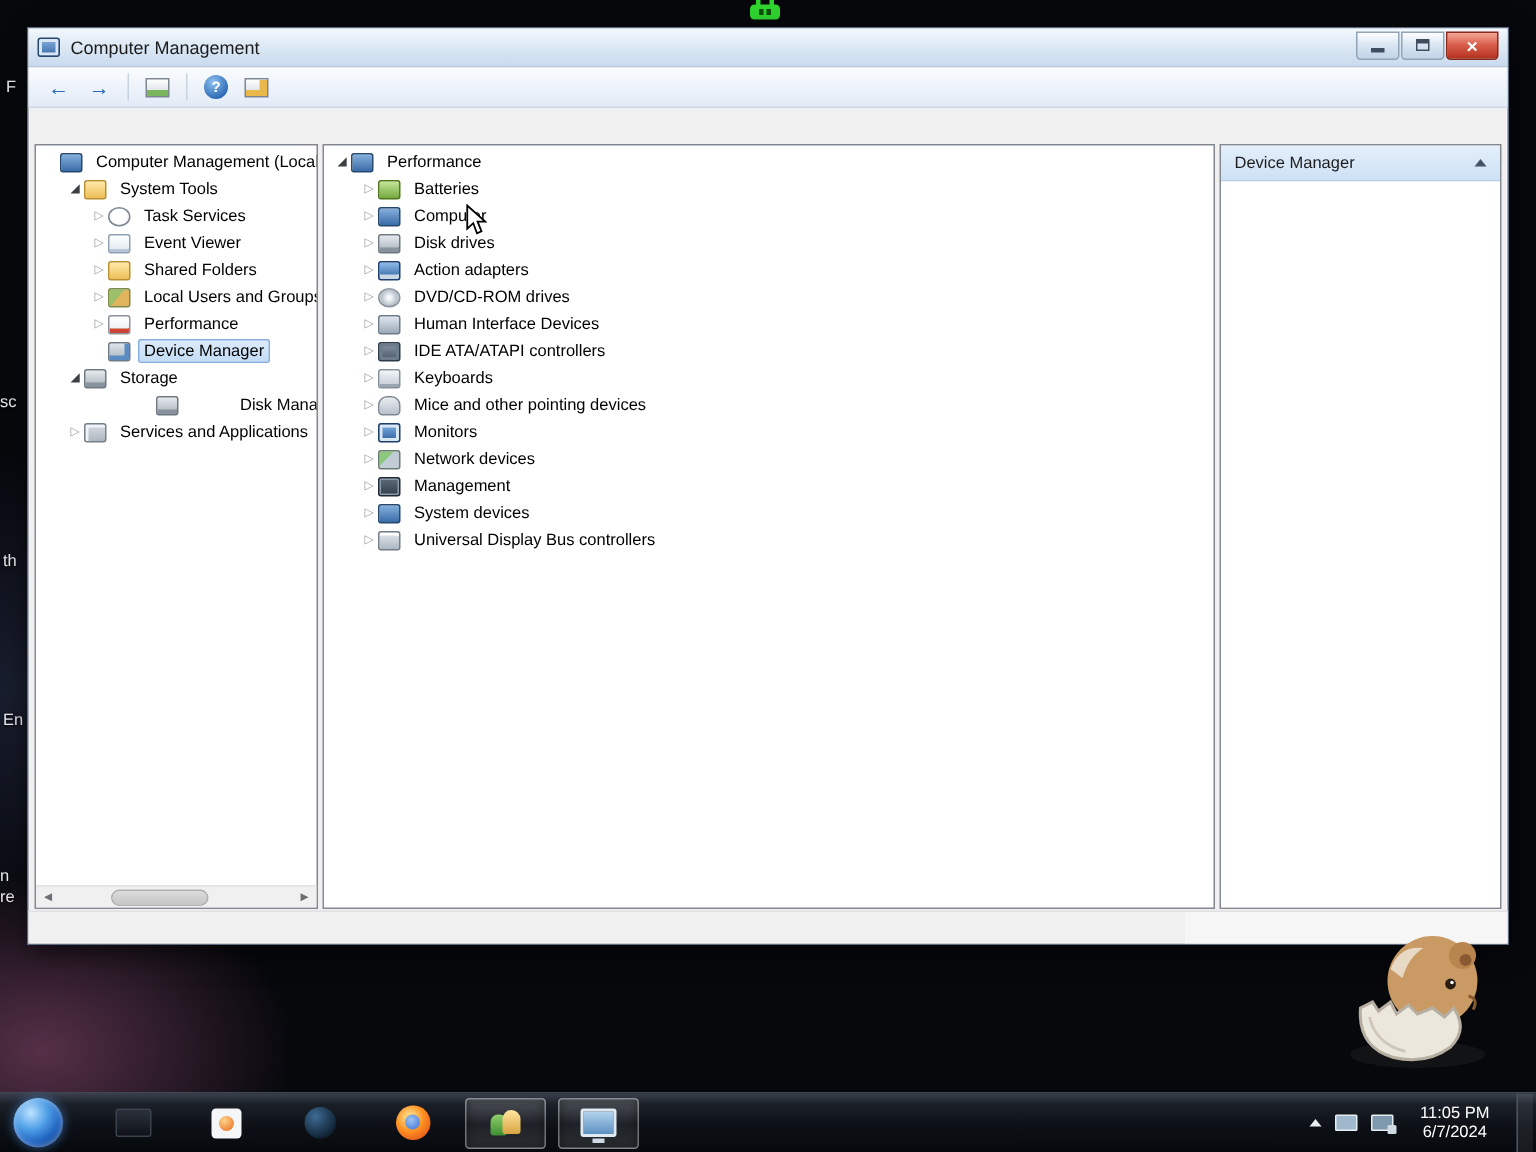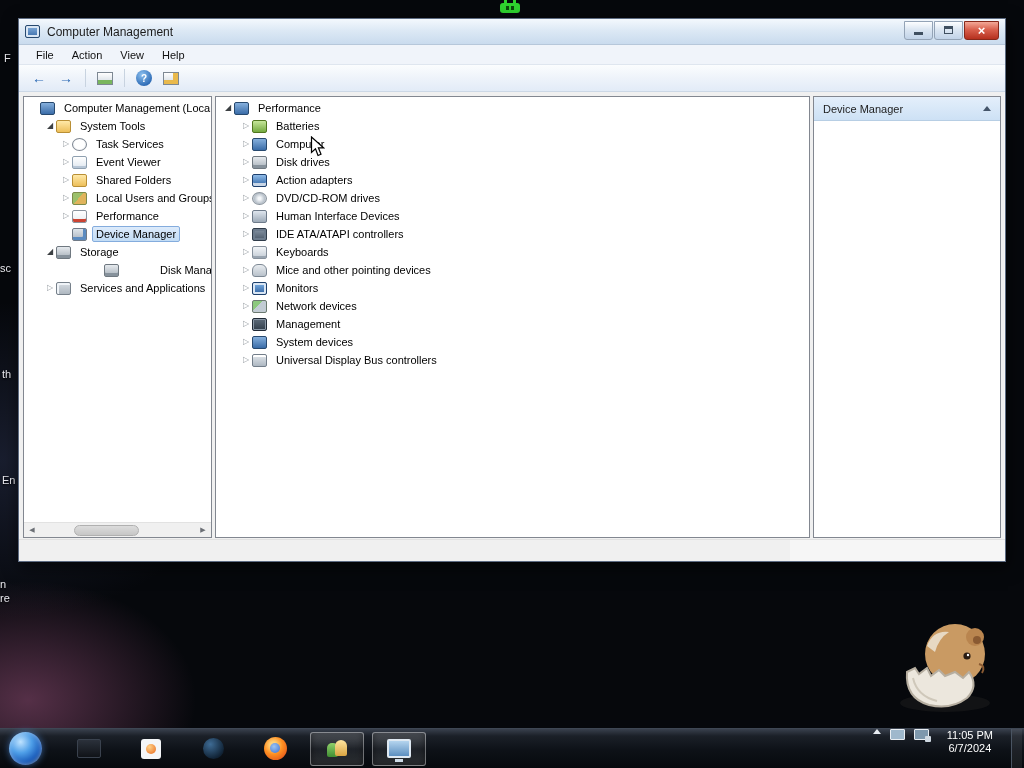--- a/index.html
+++ b/index.html
@@ -8,21 +8,21 @@
 
   
   .desktop{position:absolute;inset:0;background:
     radial-gradient(240px 170px at 28px 700px, rgba(150,80,120,.55), transparent 70%),
     radial-gradient(320px 220px at 0px 460px, rgba(60,70,110,.35), transparent 72%),
     #06080c;}
   .fragment{position:absolute;color:#e9e9ef;font-size:11px;text-shadow:0 1px 2px #000;z-index:1}
   .green-sprite{position:absolute;left:498px;top:0;z-index:1}
 
   
-  .window{position:absolute;left:18px;top:18px;width:988px;height:544px;background:#f0f0f0;
+  .window{position:absolute;left:18px;top:18px;width:988px;height:612px;background:#f0f0f0;
     border:1px solid #5d6b82;box-shadow:inset 0 0 0 1px rgba(255,255,255,.35), 2px 5px 16px rgba(0,0,0,.6);z-index:2}
   .titlebar{height:26px;background:linear-gradient(#f3f8fd,#dde9f5 45%,#c9dbee);display:flex;align-items:center;
     padding:0 6px;border-bottom:1px solid #b6c7da}
   .title-icon{width:15px;height:13px;border-radius:2px;background:linear-gradient(#86b0dd,#3a6ca8);border:1px solid #27496f;
     box-shadow:inset 0 0 0 2px #d9e6f4}
   .title-text{font-size:12px;color:#1b1b1b;margin-left:7px}
   .caption-buttons{margin-left:auto;display:flex;gap:1px;align-items:flex-start;margin-top:-3px}
   .cap-btn{width:29px;height:19px;border:1px solid #93a3b6;border-radius:0 0 3px 3px;
     background:linear-gradient(#fdfeff,#dbe6f2 45%,#c1d3e8);display:flex;align-items:center;justify-content:center}
   .cap-btn.close{width:35px;background:linear-gradient(#f3a897,#d9604d 45%,#b5301e);border-color:#87281a;color:#fff;
@@ -117,21 +117,21 @@
   .ic-media{width:20px;height:20px;background:#f4f6f8;border-radius:3px;position:relative}
   .ic-media::after{content:"";position:absolute;left:5px;top:5px;width:10px;height:10px;border-radius:50%;background:radial-gradient(circle at 35% 30%,#ffd38a,#e8681c)}
   .ic-darkball{width:21px;height:21px;border-radius:50%;background:radial-gradient(circle at 35% 30%,#3e6b94,#122538 70%,#090f16)}
   .ic-firefox{width:23px;height:23px;border-radius:50%;background:radial-gradient(circle at 40% 35%,#ffd27a 15%,#ff9022 45%,#e2541b 85%);position:relative}
   .ic-firefox::after{content:"";position:absolute;left:6px;top:6px;width:10px;height:10px;border-radius:50%;background:radial-gradient(circle at 40% 35%,#9cc4f2,#3b6fd4)}
   .ic-users{width:22px;height:20px;position:relative}
   .ic-users::before{content:"";position:absolute;left:1px;top:4px;width:11px;height:14px;border-radius:5px 5px 2px 2px;background:linear-gradient(#8fd06a,#3f8e33)}
   .ic-users::after{content:"";position:absolute;right:1px;top:1px;width:12px;height:16px;border-radius:6px 6px 2px 2px;background:linear-gradient(#ffe6a0,#d9a441)}
   .ic-computer{width:24px;height:19px;border:2px solid #dfe9f2;border-radius:2px;background:linear-gradient(#b4d4ee,#5c8fc0);position:relative}
   .ic-computer::after{content:"";position:absolute;left:6px;bottom:-6px;width:8px;height:3px;background:#cfdce8}
-  .tray{margin-left:auto;display:flex;align-items:flex-start;gap:9px;height:100%;padding-right:2px}
+  .tray{margin-left:auto;display:flex;align-items:center;gap:9px;height:100%;padding-right:2px}
   .tray-chevron{width:0;height:0;border-left:4px solid transparent;border-right:4px solid transparent;border-bottom:5px solid #e8edf2}
   .tray-monitor{width:15px;height:11px;border:1px solid #e8edf2;border-radius:1px;background:#9fb8cc}
   .tray-net{width:15px;height:11px;border:1px solid #e8edf2;border-radius:1px;background:#7e98ad;position:relative}
   .tray-net::after{content:"";position:absolute;right:-3px;bottom:-3px;width:6px;height:6px;background:#cfd9e2;border-radius:1px}
   .clock{color:#fff;font-size:11px;text-align:center;line-height:13px;padding:0 9px}
   .show-desktop{width:11px;height:100%;border-left:1px solid #4a5462;background:rgba(255,255,255,.07)}
 
   .cursor{position:absolute;left:310px;top:136px;z-index:9}
 </style>
 </head>
@@ -165,26 +165,20 @@
         <span class="cap-btn">
             <span class="glyph-min"></span>
           </span>
         <span class="cap-btn">
             <span class="glyph-max"></span>
           </span>
         <span class="cap-btn close">×</span>
       </span>
     </div>
 
-    <div class="menubar">
-      <span class="menu-item">File</span>
-      <span class="menu-item">Action</span>
-      <span class="menu-item">View</span>
-      <span class="menu-item">Help</span>
-    </div>
 
     <div class="toolbar">
       <span class="tb-btn">
           <span class="arrow-glyph">←</span>
         </span>
       <span class="tb-btn">
           <span class="arrow-glyph">→</span>
         </span>
       <span class="tb-sep"></span>
       <span class="tb-btn">

